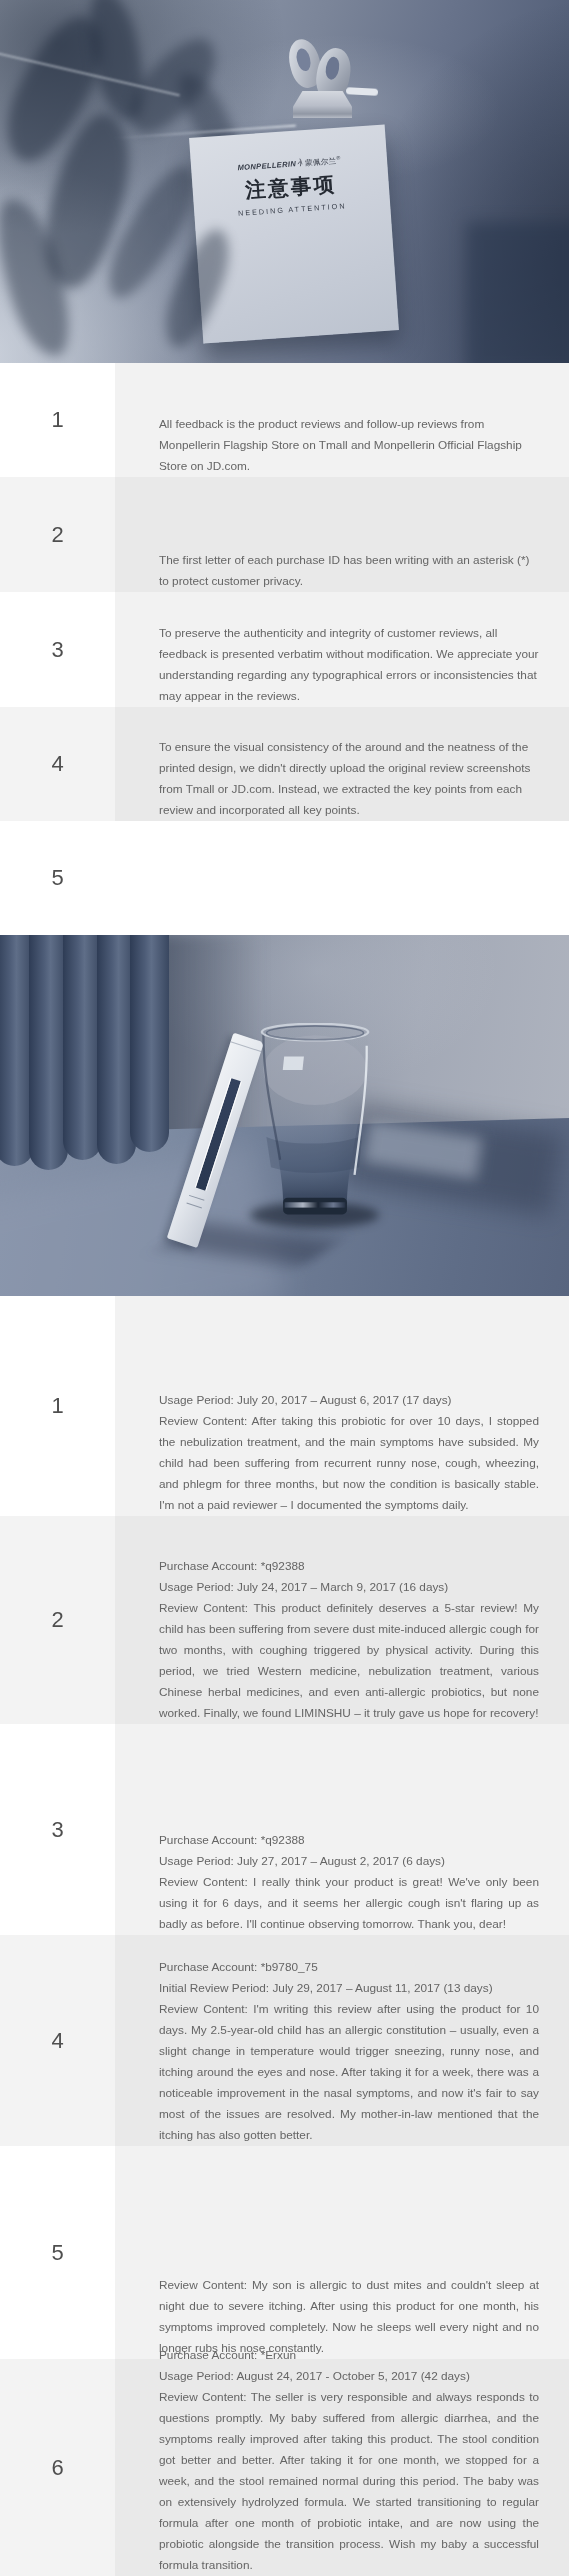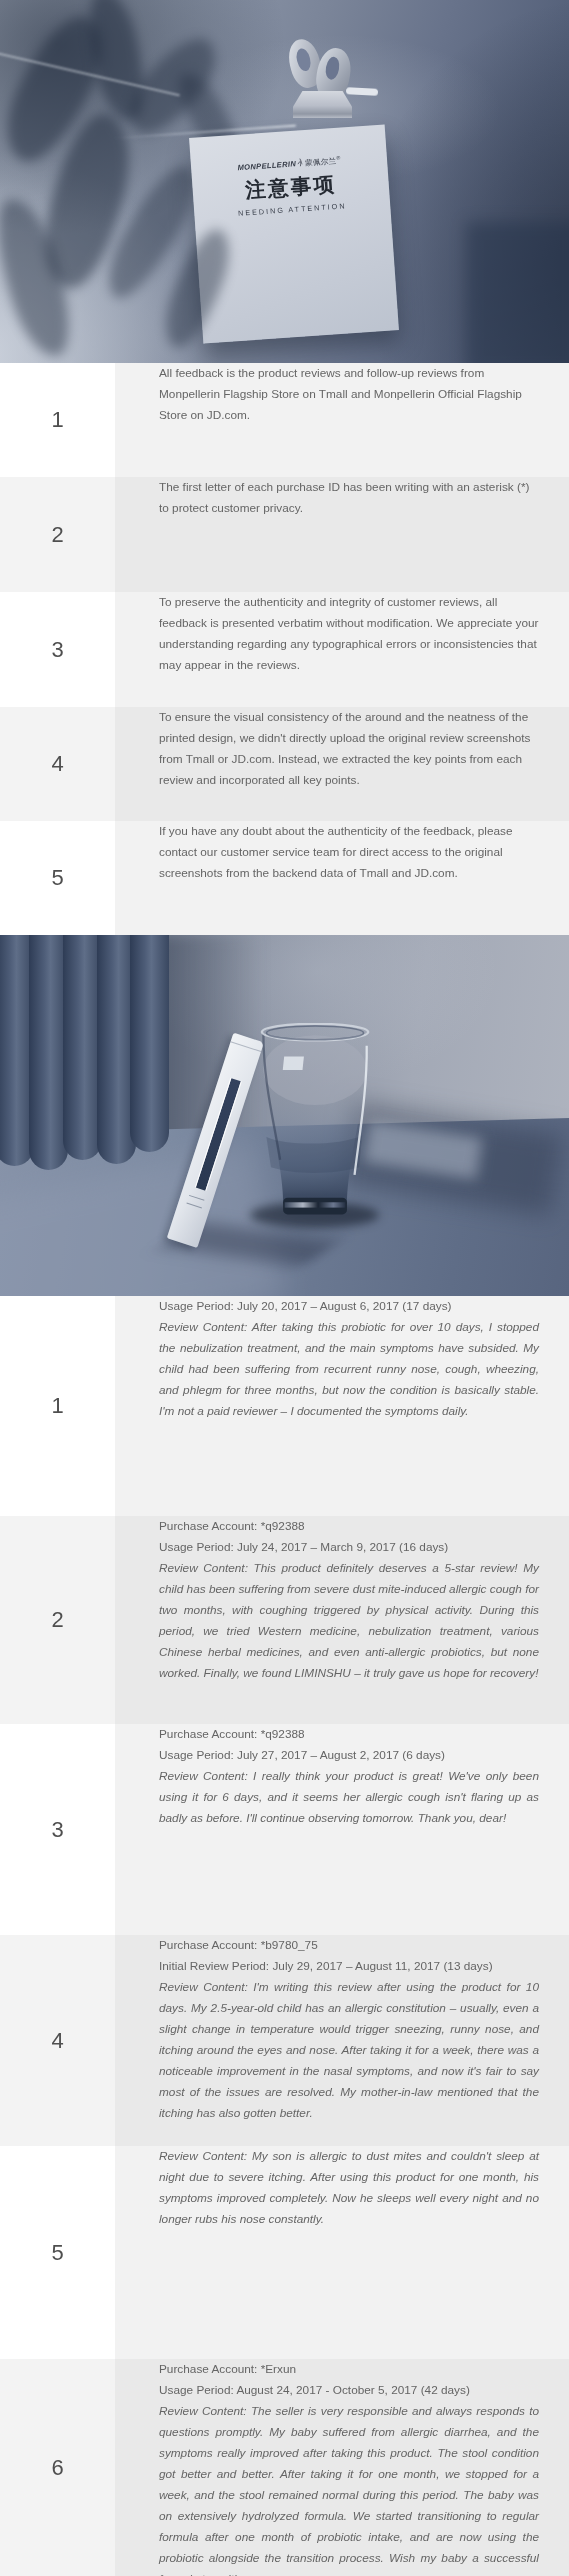--- a/index.html
+++ b/index.html
@@ -52,39 +52,39 @@
   .clip-body{position:absolute;left:3px;top:58px;width:59px;height:27px;
     background:linear-gradient(180deg,#d4d8df 0%,#b8bdc8 55%,#9097a4 85%,#b7bcc6 100%);
     clip-path:polygon(16% 0,84% 0,100% 58%,100% 100%,0 100%,0 58%);}
   .pen-bar{position:absolute;left:346px;top:88px;width:32px;height:6.8px;border-radius:3.8px;
     background:#e2e6ec;filter:blur(0.5px);transform:rotate(3deg);z-index:6;}
 
   
   .row{display:flex;width:569px;}
   .num-col{width:115px;flex:0 0 115px;display:flex;align-items:center;justify-content:center;}
   .num{font-size:22px;color:#4f4f4f;}
-  .text-col{flex:1;display:flex;flex-direction:column;justify-content:flex-start;
+  .text-col{flex:1;display:flex;flex-direction:column;justify-content:flex-end;
     padding:0 30px 0 44px;box-sizing:border-box;color:#656565;font-size:11.8px;line-height:21px;}
   .text-col p{margin:0;}
   .row.odd .num-col{background:#ffffff;}
   .row.odd .text-col{background:#f2f2f2;}
   .row.even .num-col{background:#f3f3f3;}
   .row.even .text-col{background:#e9e9e9;}
   .notes .row:nth-child(1){height:114px;}
   .notes .row:nth-child(2){height:115px;}
   .notes .row:nth-child(3){height:115px;}
   .notes .row:nth-child(4){height:114px;}
   .notes .row:nth-child(5){height:114px;}
   .reviews .row:nth-child(1){height:220px;}
   .reviews .row:nth-child(2){height:208px;}
   .reviews .row:nth-child(3){height:211px;}
   .reviews .row:nth-child(4){height:211px;}
   .reviews .row:nth-child(5){height:213px;}
   .reviews .row:nth-child(6){height:217px;}
-  .review-content{text-align:justify;font-style:italic;}
+  .review-content{text-align:justify;}
 
   
   .photo2{position:relative;height:361px;overflow:hidden;
     background:linear-gradient(97deg,#515d75 0%,#6d7789 20%,#8b93a3 45%,#a3a9b6 70%,#afb4bf 100%);}
   .photo2 .wall-light{position:absolute;inset:0;
     background:radial-gradient(ellipse 258px 167px at 56% 10%,rgba(205,210,220,.25),transparent 70%);}
   .table{position:absolute;left:0;right:0;top:183px;bottom:0;z-index:2;
     clip-path:polygon(0 9%,100% 0,100% 100%,0 100%);
     background:linear-gradient(100deg,#8793a9 0%,#7d8ba2 28%,#6b7992 55%,#5f6d87 80%,#58657f 100%);}
   .table-wedge{position:absolute;left:-53px;bottom:-38px;width:326px;height:159px;z-index:2;
@@ -188,23 +188,20 @@
           <span class="num">4</span>
         </div>
       <div class="text-col">
           <p>To ensure the visual consistency of the around and the neatness of the printed design, we didn't directly upload the original review screenshots from Tmall or JD.com. Instead, we extracted the key points from each review and incorporated all key points.</p>
         </div>
     </div>
     <div class="row odd">
       <div class="num-col">
           <span class="num">5</span>
         </div>
-      <div class="text-col">
-          <p>If you have any doubt about the authenticity of the feedback, please contact our customer service team for direct access to the original screenshots from the backend data of Tmall and JD.com.</p>
-        </div>
     </div>
   </section>
 
   <section class="photo2">
     <div class="wall-light"></div>
     <div class="curtain-shadow"></div>
     <div class="table"></div>
     <div class="table-wedge"></div>
     <div class="curtain">
       <div class="fold"></div>

